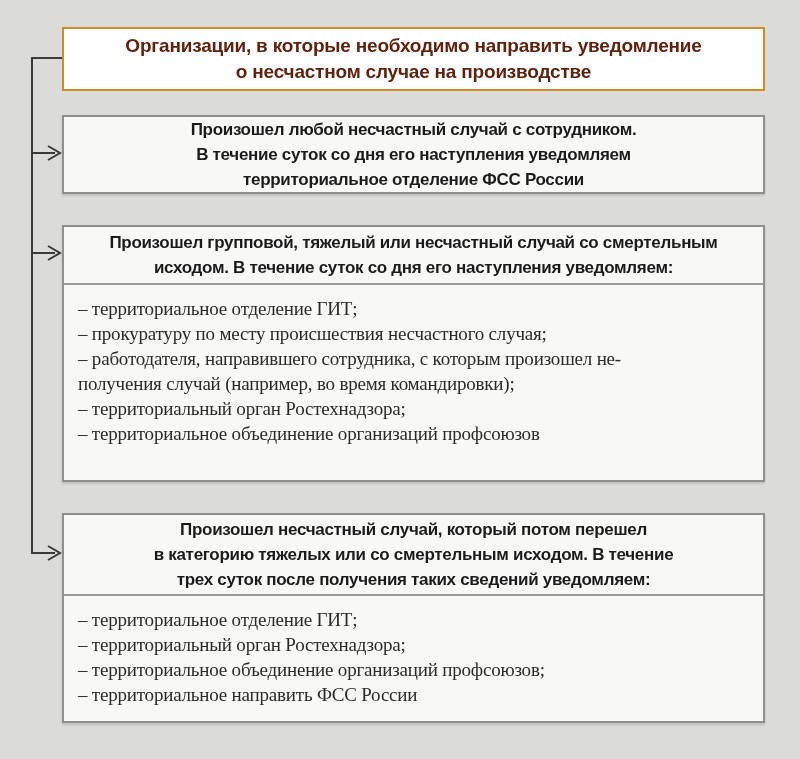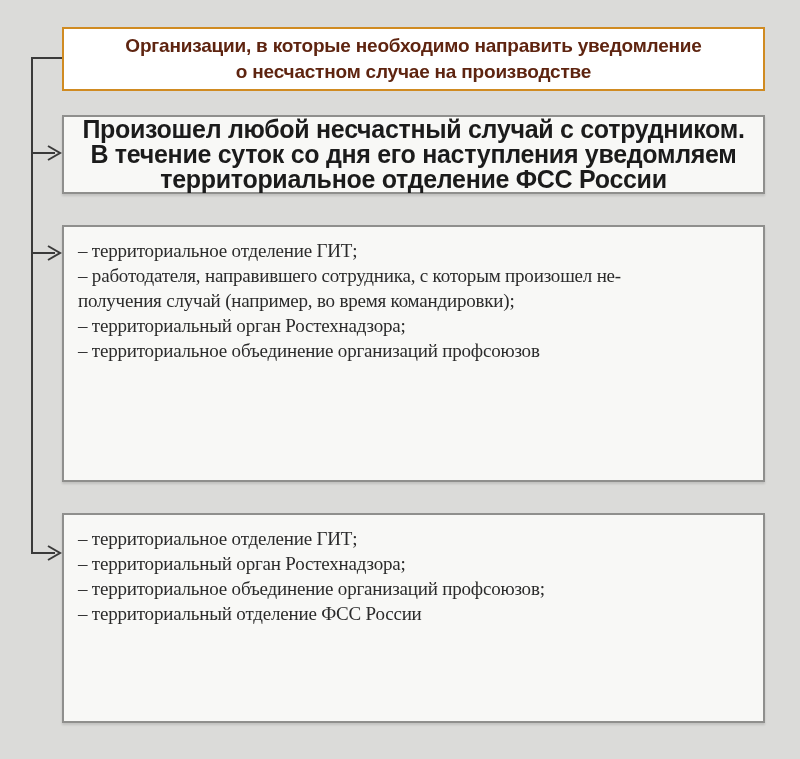--- a/index.html
+++ b/index.html
@@ -60,21 +60,21 @@
     top: 225px;
     height: 257px;
   }
   .panel-4 {
     top: 513px;
     height: 210px;
   }
   .panel-title {
     color: #1b1b1b;
     font-weight: bold;
-    font-size: 25px;
+    font-size: 17px;
     line-height: 25px;
     letter-spacing: -0.3px;
     text-align: center;
     white-space: pre-line;
     display: flex;
     align-items: center;
     justify-content: center;
   }
   .panel-3 .panel-title {
     height: 56px;
@@ -117,29 +117,35 @@
 о несчастном случае на производстве</div>
 </div>
 
 <div class="box panel panel-simple">
   <div class="panel-title">Произошел любой несчастный случай с сотрудником.
 В течение суток со дня его наступления уведомляем
 территориальное отделение ФСС России</div>
 </div>
 
 <div class="box panel panel-3">
+  <div class="panel-title">Произошел групповой, тяжелый или несчастный случай со смертельным
+исходом. В течение суток со дня его наступления уведомляем:</div>
   <div class="panel-body">
       <div class="list-item">– территориальное отделение ГИТ;</div>
+      <div class="list-item">– прокуратуру по месту происшествия несчастного случая;</div>
       <div class="list-item">– работодателя, направившего сотрудника, с которым произошел не-
 получения случай (например, во время командировки);</div>
       <div class="list-item">– территориальный орган Ростехнадзора;</div>
       <div class="list-item">– территориальное объединение организаций профсоюзов</div>
     </div>
 </div>
 
 <div class="box panel panel-4">
+  <div class="panel-title">Произошел несчастный случай, который потом перешел
+в категорию тяжелых или со смертельным исходом. В течение
+трех суток после получения таких сведений уведомляем:</div>
   <div class="panel-body">
       <div class="list-item">– территориальное отделение ГИТ;</div>
       <div class="list-item">– территориальный орган Ростехнадзора;</div>
       <div class="list-item">– территориальное объединение организаций профсоюзов;</div>
-      <div class="list-item">– территориальный отделение ФСС России</div>
+      <div class="list-item">– территориальное направить ФСС России</div>
     </div>
 </div>
 
 </body></html>

